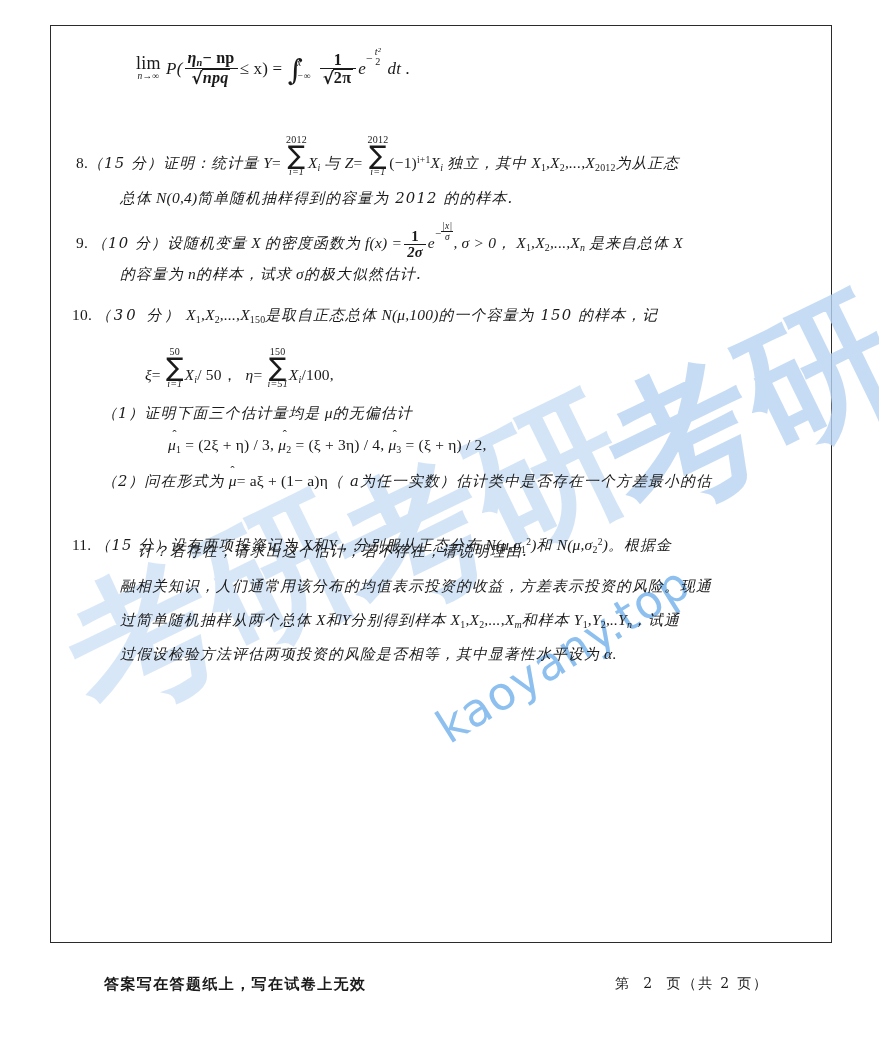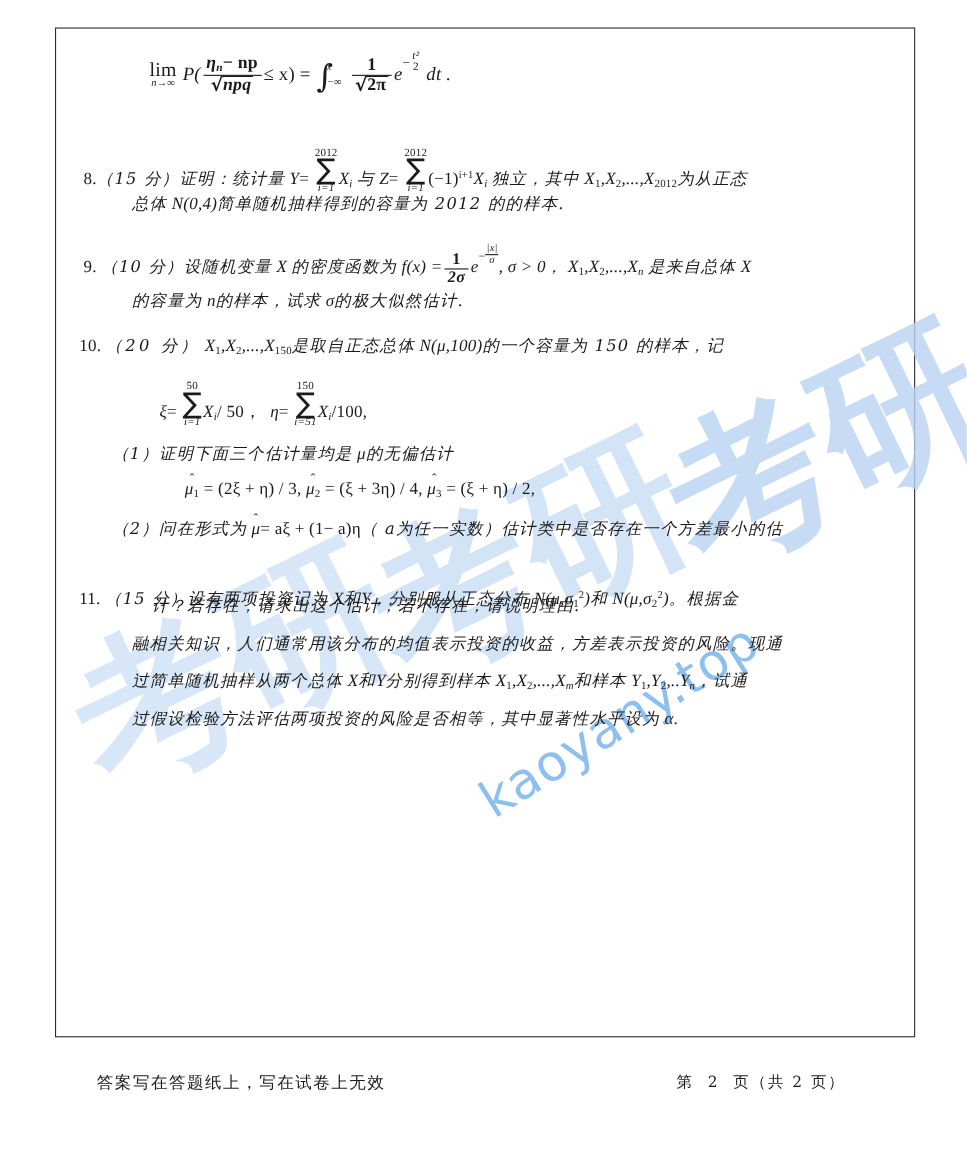--- a/index.html
+++ b/index.html
@@ -181,27 +181,28 @@
   .sup-frac > .sd { display:block; padding: 0 2px; }
   .negbar {
     display:inline-block;
     vertical-align: 1.0em;
     font-size: .7em;
   }
 
   
   #footer-left {
     position: absolute;
-    left: 88px;
+    left: 104px;
     top: 975px;
     z-index: 2;
     font-family: "DejaVu Serif", serif;
     font-size: 15px;
     letter-spacing: 1.4px;
     white-space: nowrap;
+    font-weight: bold;
   }
   #footer-right {
     position: absolute;
     left: 615px;
     top: 975px;
     z-index: 2;
     font-family: "DejaVu Serif", serif;
     font-size: 14px;
     letter-spacing: 1.8px;
     white-space: nowrap;
@@ -250,21 +251,21 @@
     <span class="cjk">与</span>
     <span class="mi">Z</span><span class="mn">=</span>
     <span class="bigop">
       <span class="lim-top">2012</span>
       <span class="glyph">∑</span>
       <span class="lim-bot">i=1</span>
     </span><span class="mn">(−1)</span><sup class="n">i+1</sup><span class="mi">X</span><sub>i</sub>
     <span class="cjk">独立，其中</span>
     <span class="mi">X<sub class="n">1</sub>,X<sub class="n">2</sub>,...,X<sub class="n">2012</sub></span><span class="cjk">为从正态</span>
   </div>
-  <div class="qline" style="left:70px; top:152px;">
+  <div class="qline" style="left:70px; top:164px;">
     <span class="cjk">总体</span>
     <span class="mi">N(0,4)</span><span class="cjk">简单随机抽样得到的容量为 2012 的的样本.</span>
   </div>
 
   <div class="qline" style="left:26px; top:196px;">
     <span class="mn">9</span><span class="mn">.</span>
     <span class="cjk">（10 分）</span><span class="cjk">设随机变量</span>
     <span class="mi">X</span>
     <span class="cjk">的密度函数为</span>
     <span class="mi">f(x) =</span><span class="frac">
@@ -276,21 +277,21 @@
     <span class="mi">X</span>
   </div>
   <div class="qline" style="left:70px; top:240px;">
     <span class="cjk">的容量为</span>
     <span class="mi">n</span><span class="cjk">的样本，试求</span>
     <span class="mi">σ</span><span class="cjk">的极大似然估计.</span>
   </div>
 
   <div class="qline" style="left:22px; top:281px;">
     <span class="mn">10</span><span class="mn">.</span>
-    <span class="cjk" style="letter-spacing:3px;">（20 分）</span>
+    <span class="cjk" style="letter-spacing:3px;">（30 分）</span>
     <span class="mi">X<sub class="n">1</sub>,X<sub class="n">2</sub>,...,X<sub class="n">150</sub></span><span class="cjk">是取自正态总体</span>
     <span class="mi">N(μ,100)</span><span class="cjk">的一个容量为  150  的样本，记</span>
   </div>
   <div class="qline" style="left:95px; top:322px;">
     <span class="mi">ξ</span><span class="mn">=</span>
     <span class="bigop">
       <span class="lim-top">50</span>
       <span class="glyph">∑</span>
       <span class="lim-bot">i=1</span>
     </span><span class="mi">X<sub>i</sub></span><span class="mn">/ 50，</span>

